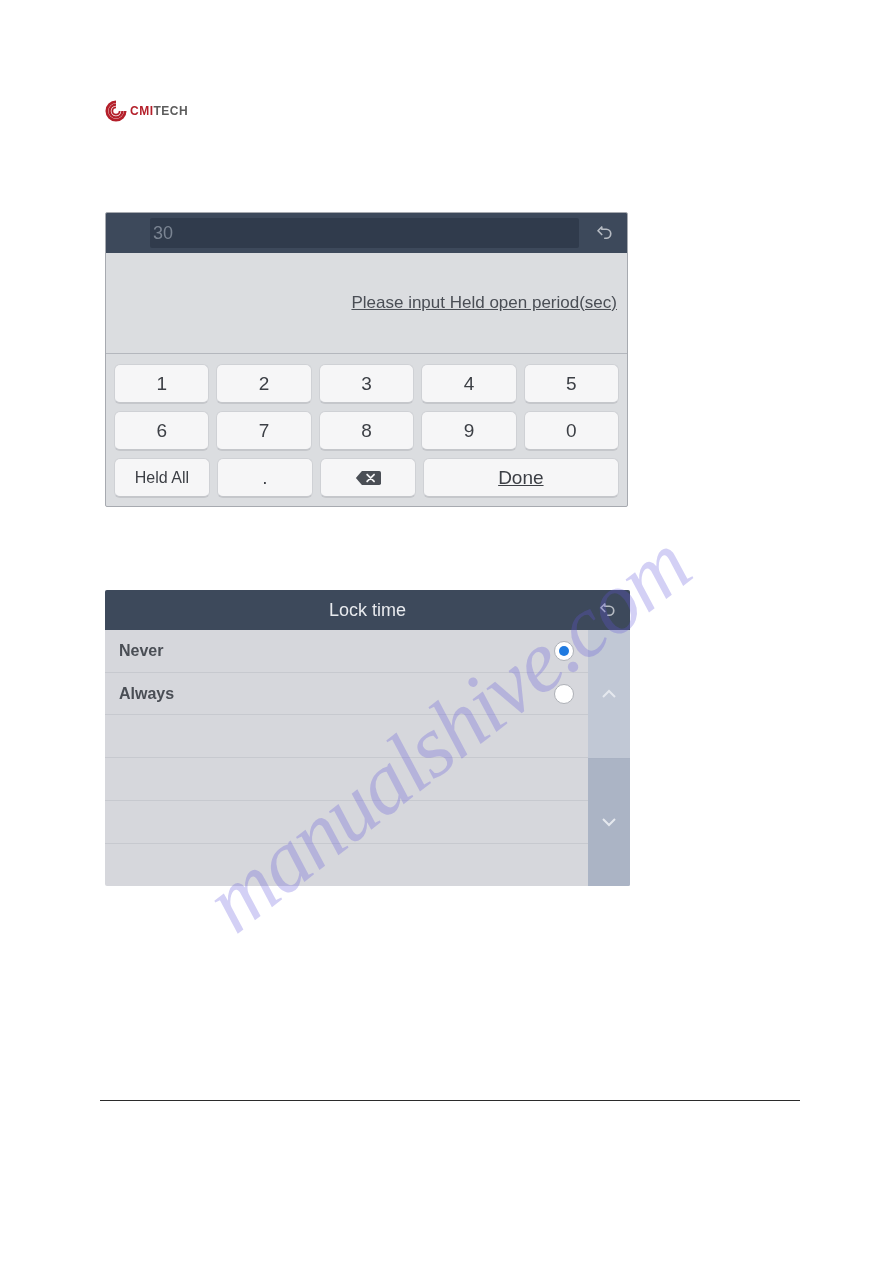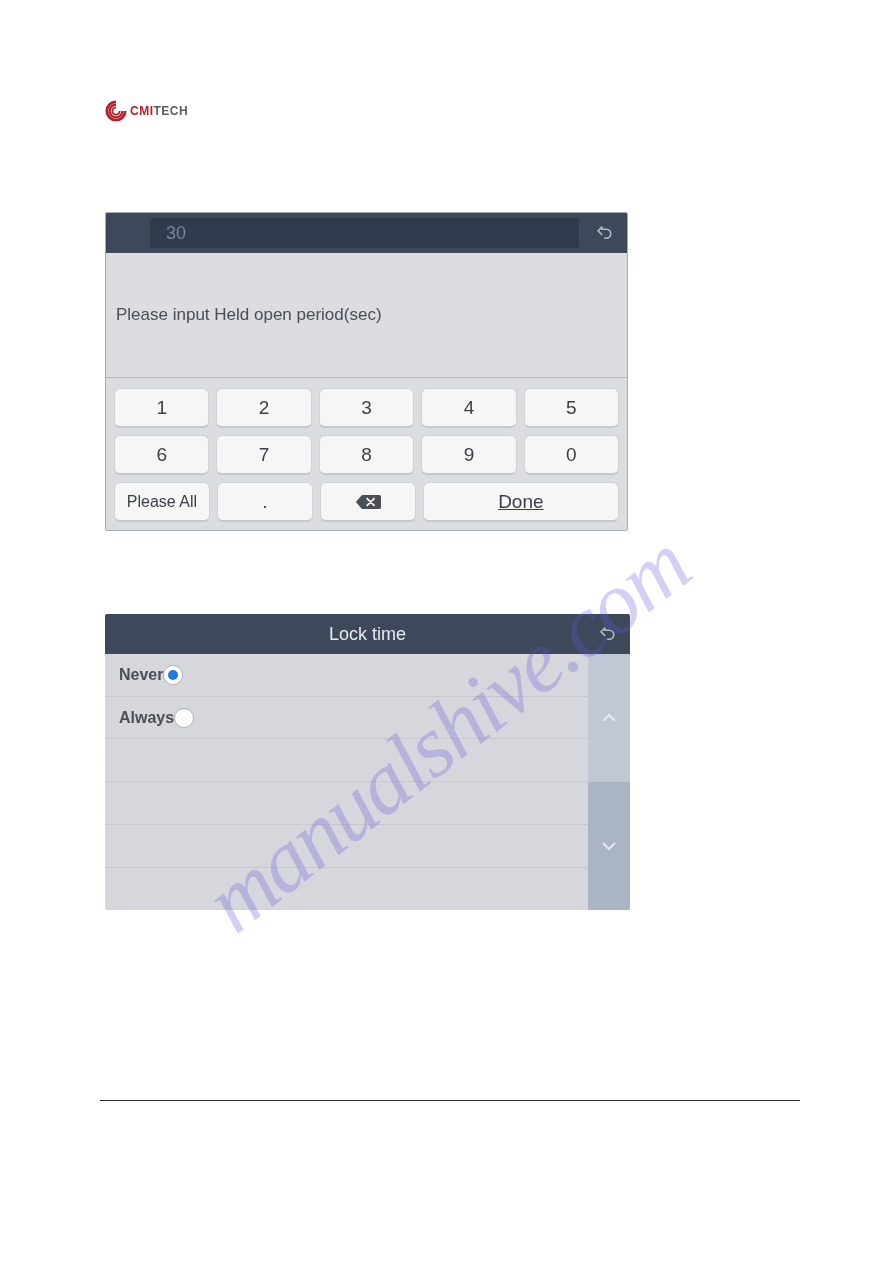--- a/index.html
+++ b/index.html
@@ -43,41 +43,42 @@
     display: flex;
     align-items: center;
     padding: 0 6px 0 44px;
     gap: 8px;
   }
   .panel1-input {
     flex: 1;
     background: #303b4c;
     color: #7a8492;
     font-size: 18px;
-    padding: 6px 16px;
+    padding: 6px 3px;
     border-radius: 2px;
     height: 30px;
     display:flex;
     align-items:center;
   }
   .back-btn {
     width: 34px;
     height: 30px;
     display: flex;
     align-items: center;
     justify-content: center;
     color: #b6bbc3;
     cursor: pointer;
   }
   .panel1-prompt {
-    text-align: left;
-    padding: 52px 10px;
+    text-align: right;
+    padding: 40px 10px;
     color: #4a4e55;
     font-size: 17px;
     border-bottom: 1px solid #b4b7bd;
+    text-decoration: underline;
   }
   .keypad {
     padding: 10px 8px 8px 8px;
   }
   .keyrow {
     display: flex;
     gap: 7px;
     margin-bottom: 7px;
   }
   .keyrow:last-child { margin-bottom: 0; }
@@ -136,21 +137,21 @@
   }
   .list-row {
     height: 58px;
     border-bottom: 1px solid #c7c9cf;
     display: flex;
     align-items: center;
     padding: 0 14px;
     color: #4a4e55;
     font-size: 16px;
     font-weight: 600;
-    justify-content: flex-start;
+    justify-content: space-between;
     cursor: pointer;
   }
   .list-row.empty { cursor: default; }
   .radio {
     width: 20px; height: 20px; border-radius: 50%;
     background: #fff; border: 1px solid #aeb1b7;
     display:flex; align-items:center; justify-content:center;
   }
   .radio.selected::after {
     content:""; width:10px; height:10px; border-radius:50%;
@@ -232,21 +233,21 @@
         <div class="key">5</div>
       </div>
       <div class="keyrow">
         <div class="key">6</div>
         <div class="key">7</div>
         <div class="key">8</div>
         <div class="key">9</div>
         <div class="key">0</div>
       </div>
       <div class="keyrow">
-        <div class="key" style="font-size:16px;">Please All</div>
+        <div class="key" style="font-size:16px;">Held All</div>
         <div class="key">.</div>
         <div class="key">
           <span class="backspace-icon">
             <svg width="26" height="18" viewBox="0 0 30 20">
               <path d="M8 2 L28 2 Q30 2 30 4 L30 16 Q30 18 28 18 L8 18 L1 10 Z" fill="#4a4e55"></path>
               <path d="M14 6 L22 14 M22 6 L14 14" stroke="#f6f6f7" stroke-width="2" stroke-linecap="round"></path>
             </svg>
           </span>
         </div>
         <div class="key key-done">Done</div>

